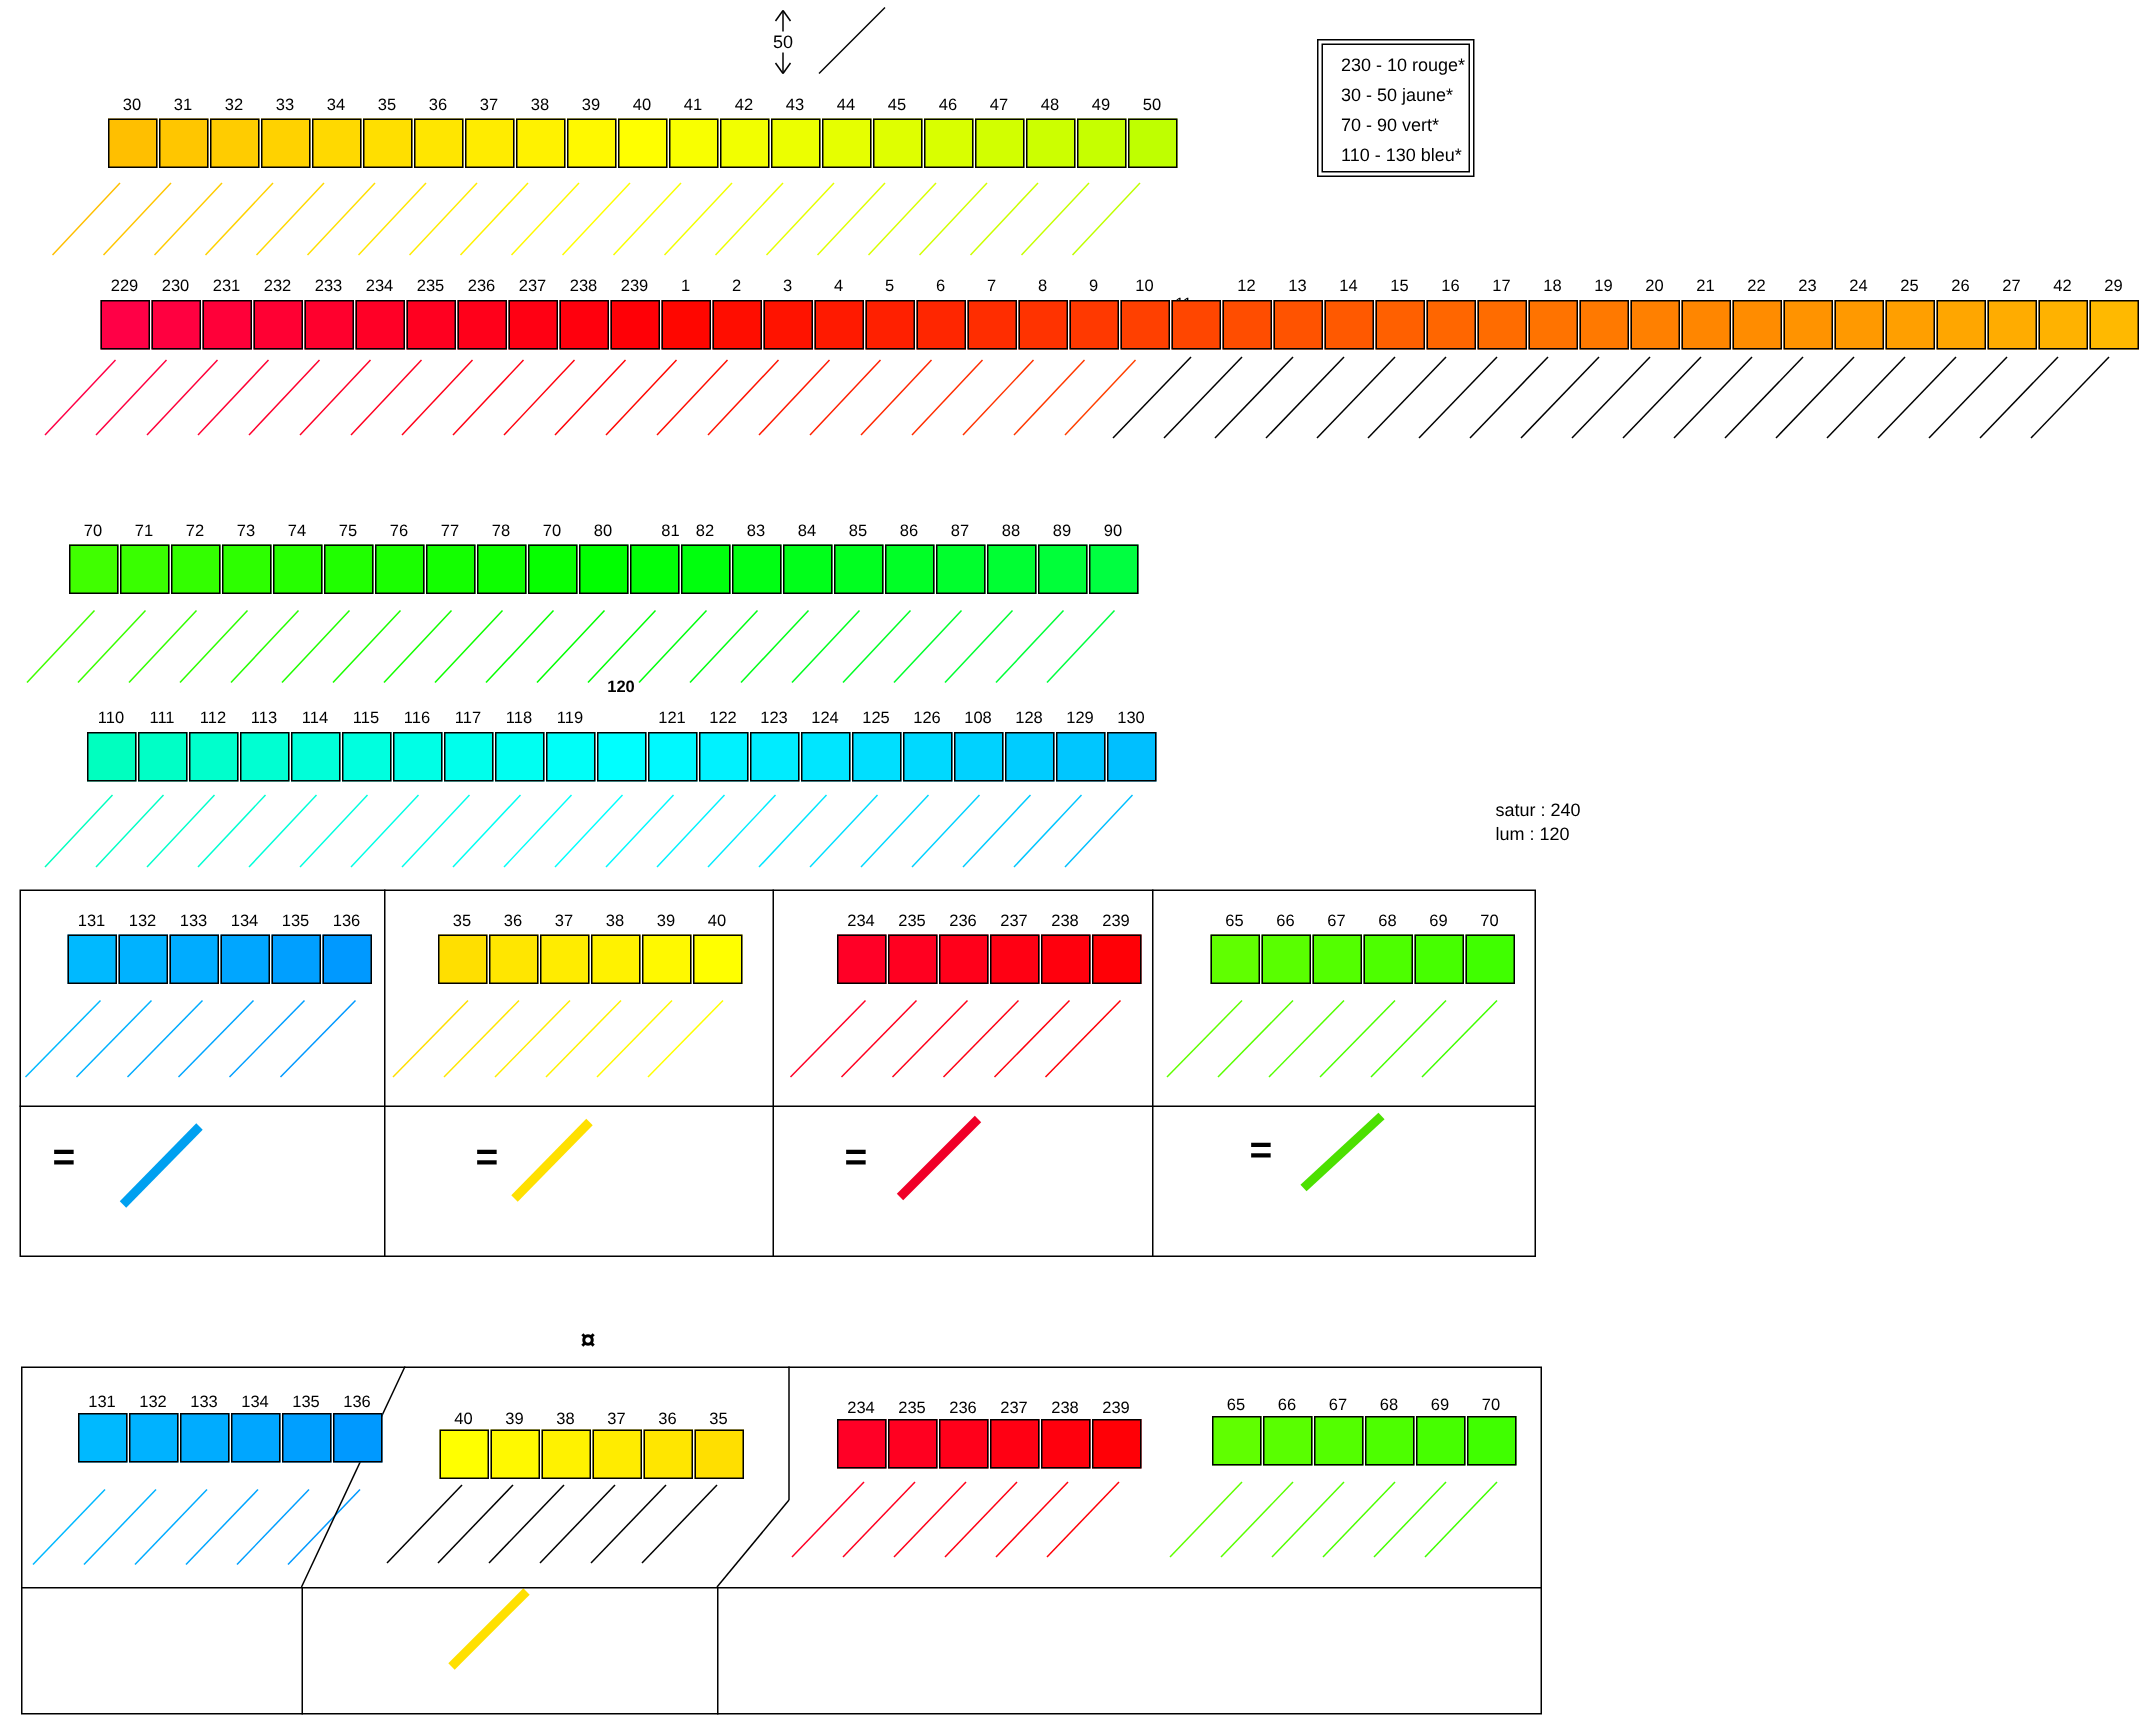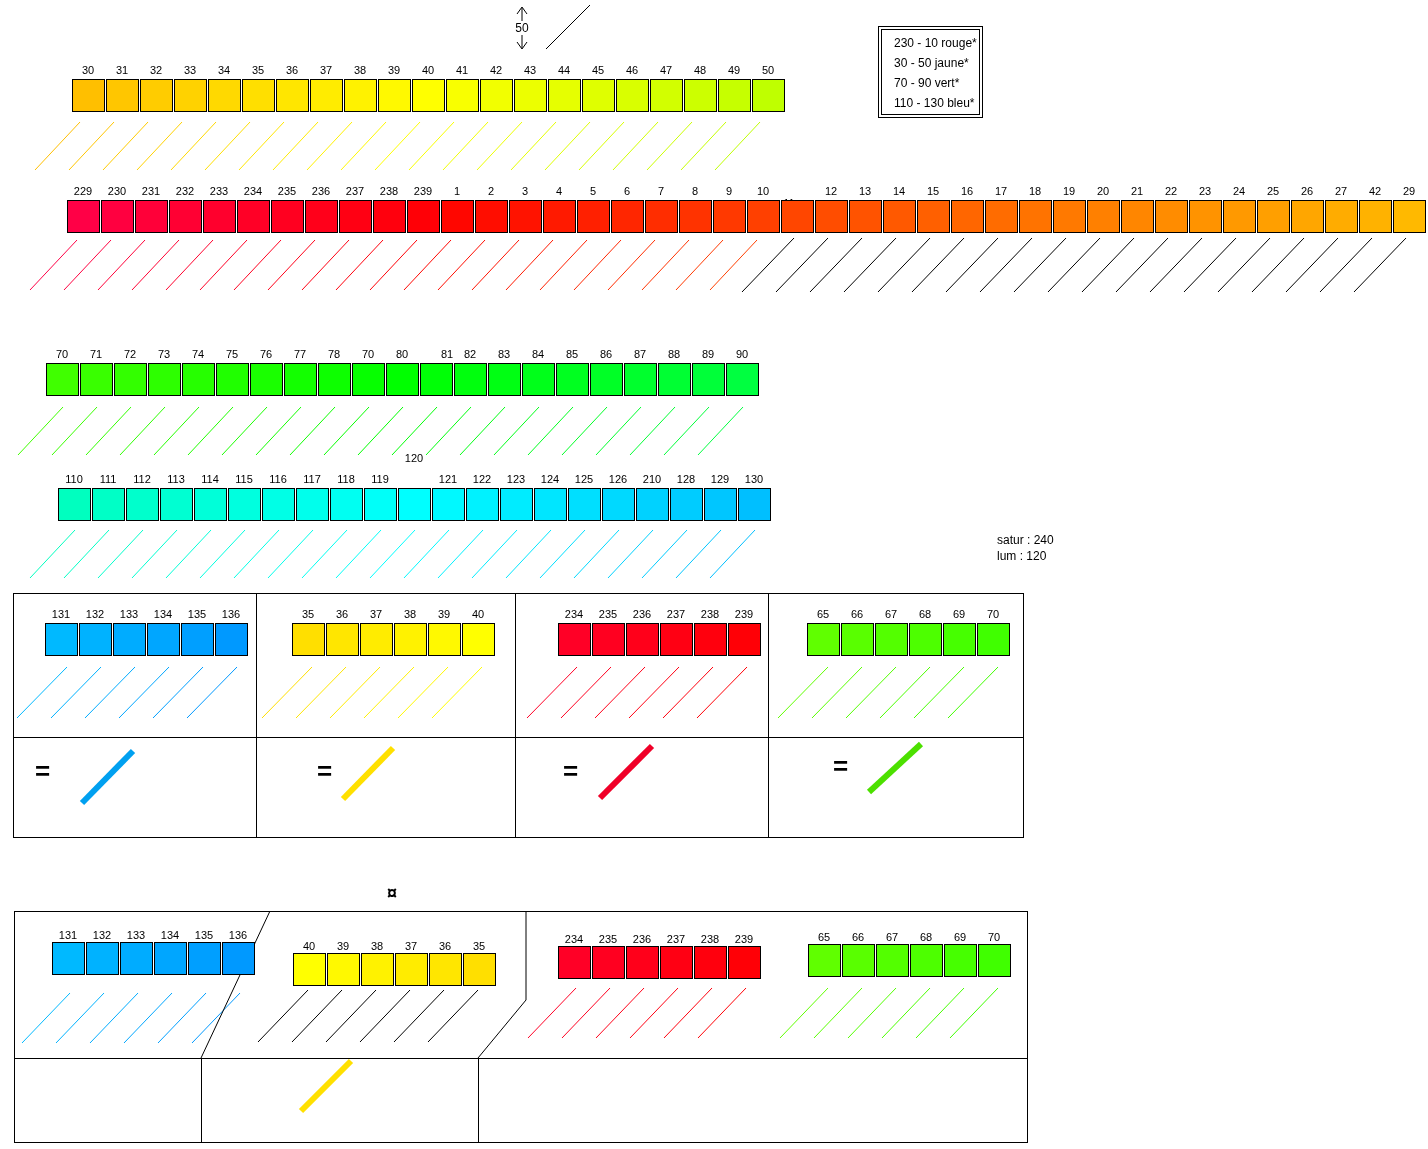--- a/index.html
+++ b/index.html
@@ -398,35 +398,35 @@
     <div class="hue-label" style="left: 227px; top: 473px;">115</div>
     <div class="sq" style="left: 228px; top: 488px; background: rgb(0, 255, 223);"></div>
     <div class="hue-label" style="left: 261px; top: 473px;">116</div>
     <div class="sq" style="left: 262px; top: 488px; background: rgb(0, 255, 230);"></div>
     <div class="hue-label" style="left: 295px; top: 473px;">117</div>
     <div class="sq" style="left: 296px; top: 488px; background: rgb(0, 255, 236);"></div>
     <div class="hue-label" style="left: 329px; top: 473px;">118</div>
     <div class="sq" style="left: 330px; top: 488px; background: rgb(0, 255, 242);"></div>
     <div class="hue-label" style="left: 363px; top: 473px;">119</div>
     <div class="sq" style="left: 364px; top: 488px; background: rgb(0, 255, 249);"></div>
-    <div class="hue-label" style="left: 397px; top: 452px;">120</div>
+    <div class="hue-label" style="left: 397px; top: 452px; font-weight: bold;">120</div>
     <div class="sq" style="left: 398px; top: 488px; background: rgb(0, 255, 255);"></div>
     <div class="hue-label" style="left: 431px; top: 473px;">121</div>
     <div class="sq" style="left: 432px; top: 488px; background: rgb(0, 249, 255);"></div>
     <div class="hue-label" style="left: 465px; top: 473px;">122</div>
     <div class="sq" style="left: 466px; top: 488px; background: rgb(0, 242, 255);"></div>
     <div class="hue-label" style="left: 499px; top: 473px;">123</div>
     <div class="sq" style="left: 500px; top: 488px; background: rgb(0, 236, 255);"></div>
     <div class="hue-label" style="left: 533px; top: 473px;">124</div>
     <div class="sq" style="left: 534px; top: 488px; background: rgb(0, 230, 255);"></div>
     <div class="hue-label" style="left: 567px; top: 473px;">125</div>
     <div class="sq" style="left: 568px; top: 488px; background: rgb(0, 223, 255);"></div>
     <div class="hue-label" style="left: 601px; top: 473px;">126</div>
     <div class="sq" style="left: 602px; top: 488px; background: rgb(0, 217, 255);"></div>
-    <div class="hue-label" style="left: 635px; top: 473px;">210</div>
+    <div class="hue-label" style="left: 635px; top: 473px;">108</div>
     <div class="sq" style="left: 636px; top: 488px; background: rgb(0, 210, 255);"></div>
     <div class="hue-label" style="left: 669px; top: 473px;">128</div>
     <div class="sq" style="left: 670px; top: 488px; background: rgb(0, 204, 255);"></div>
     <div class="hue-label" style="left: 703px; top: 473px;">129</div>
     <div class="sq" style="left: 704px; top: 488px; background: rgb(0, 198, 255);"></div>
     <div class="hue-label" style="left: 737px; top: 473px;">130</div>
     <div class="sq" style="left: 738px; top: 488px; background: rgb(0, 191, 255);"></div>
     <div class="hue-label" style="left: 44px; top: 608px;">131</div>
     <div class="sq" style="left: 45px; top: 623px; background: rgb(0, 185, 255);"></div>
     <div class="hue-label" style="left: 78px; top: 608px;">132</div>

